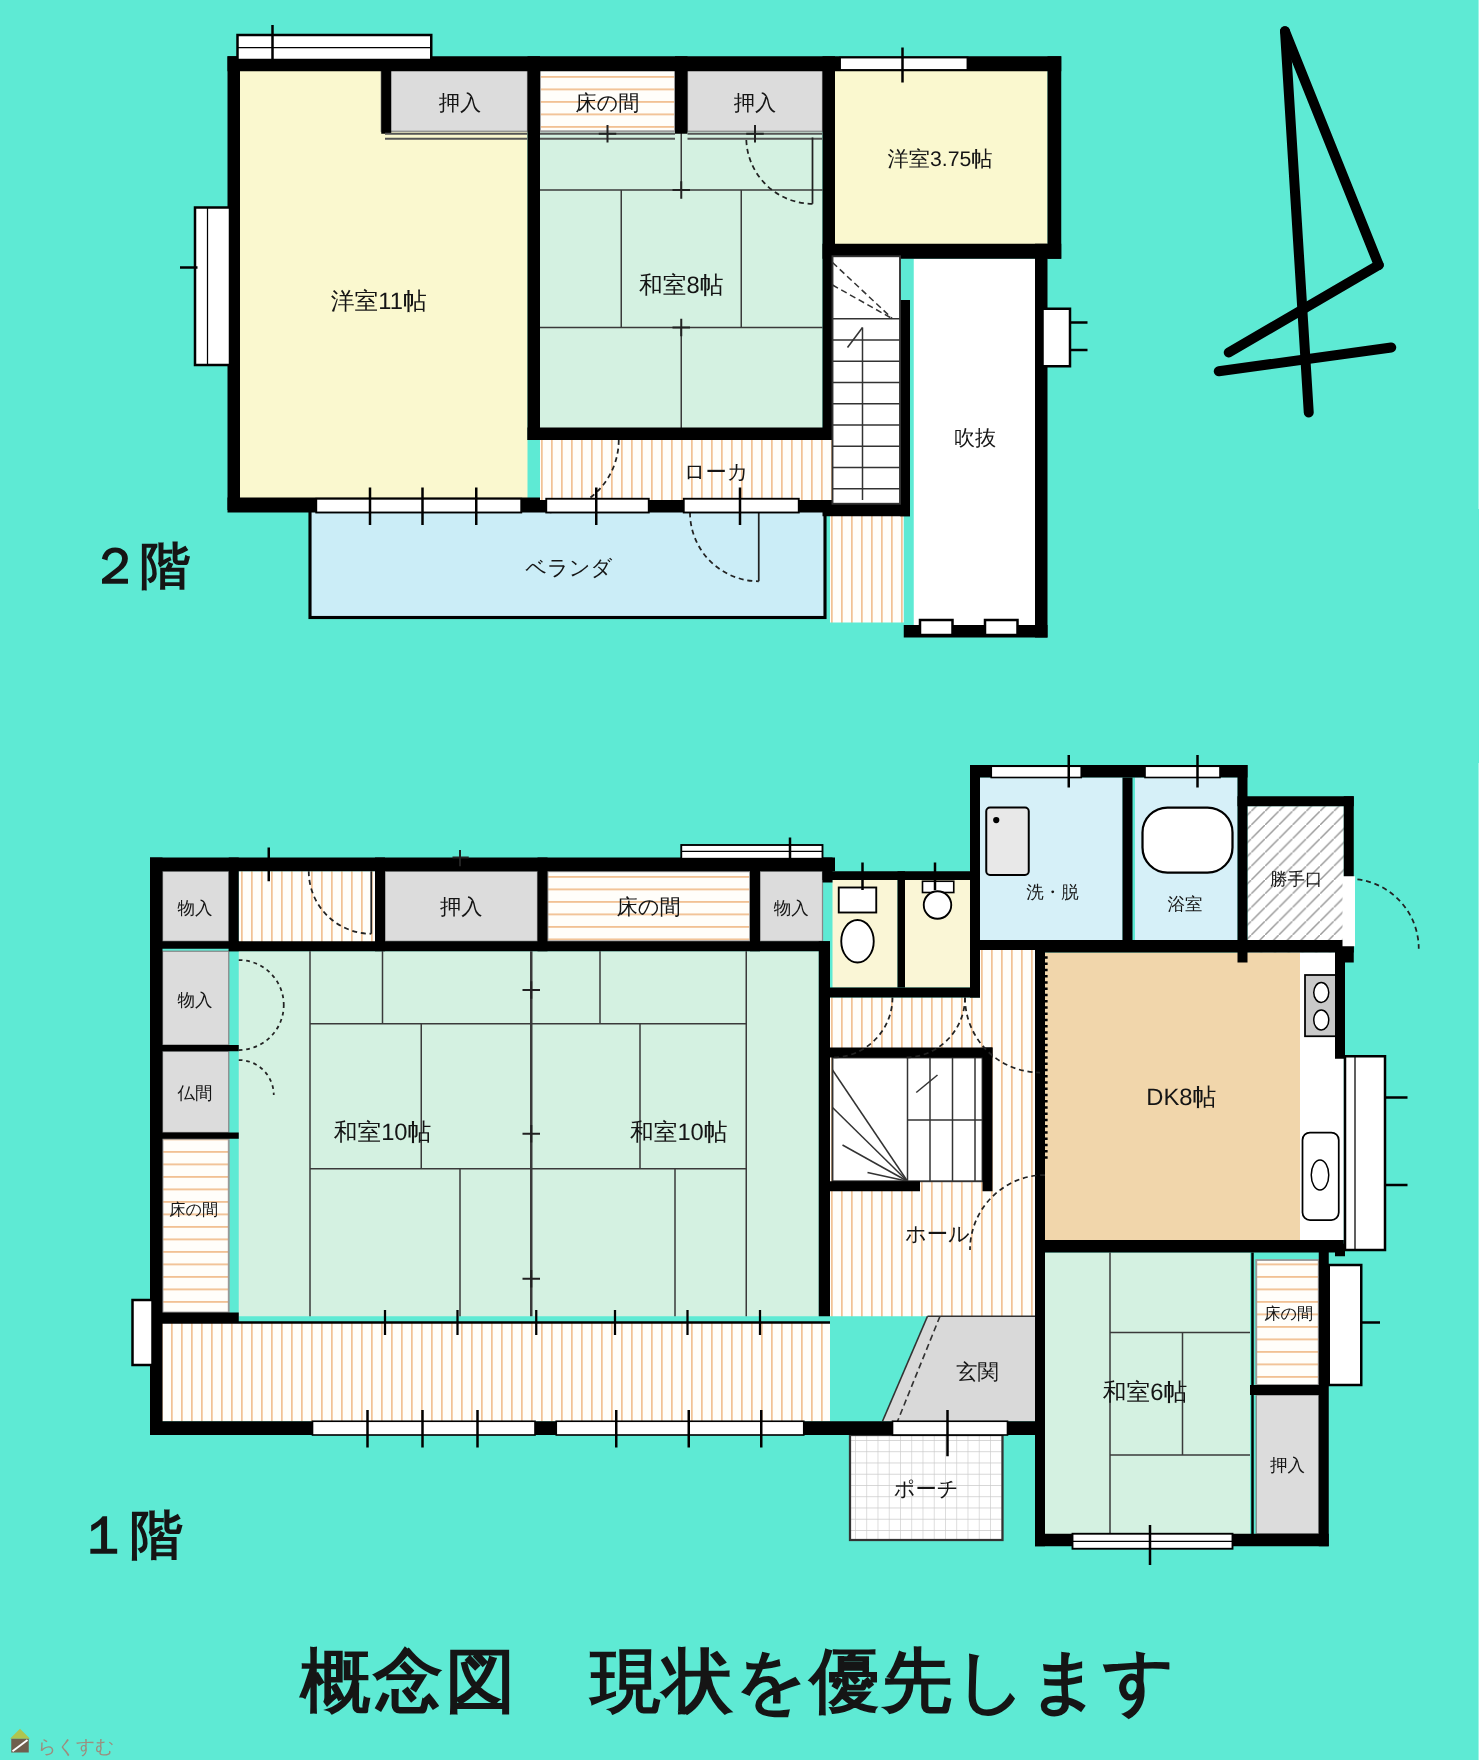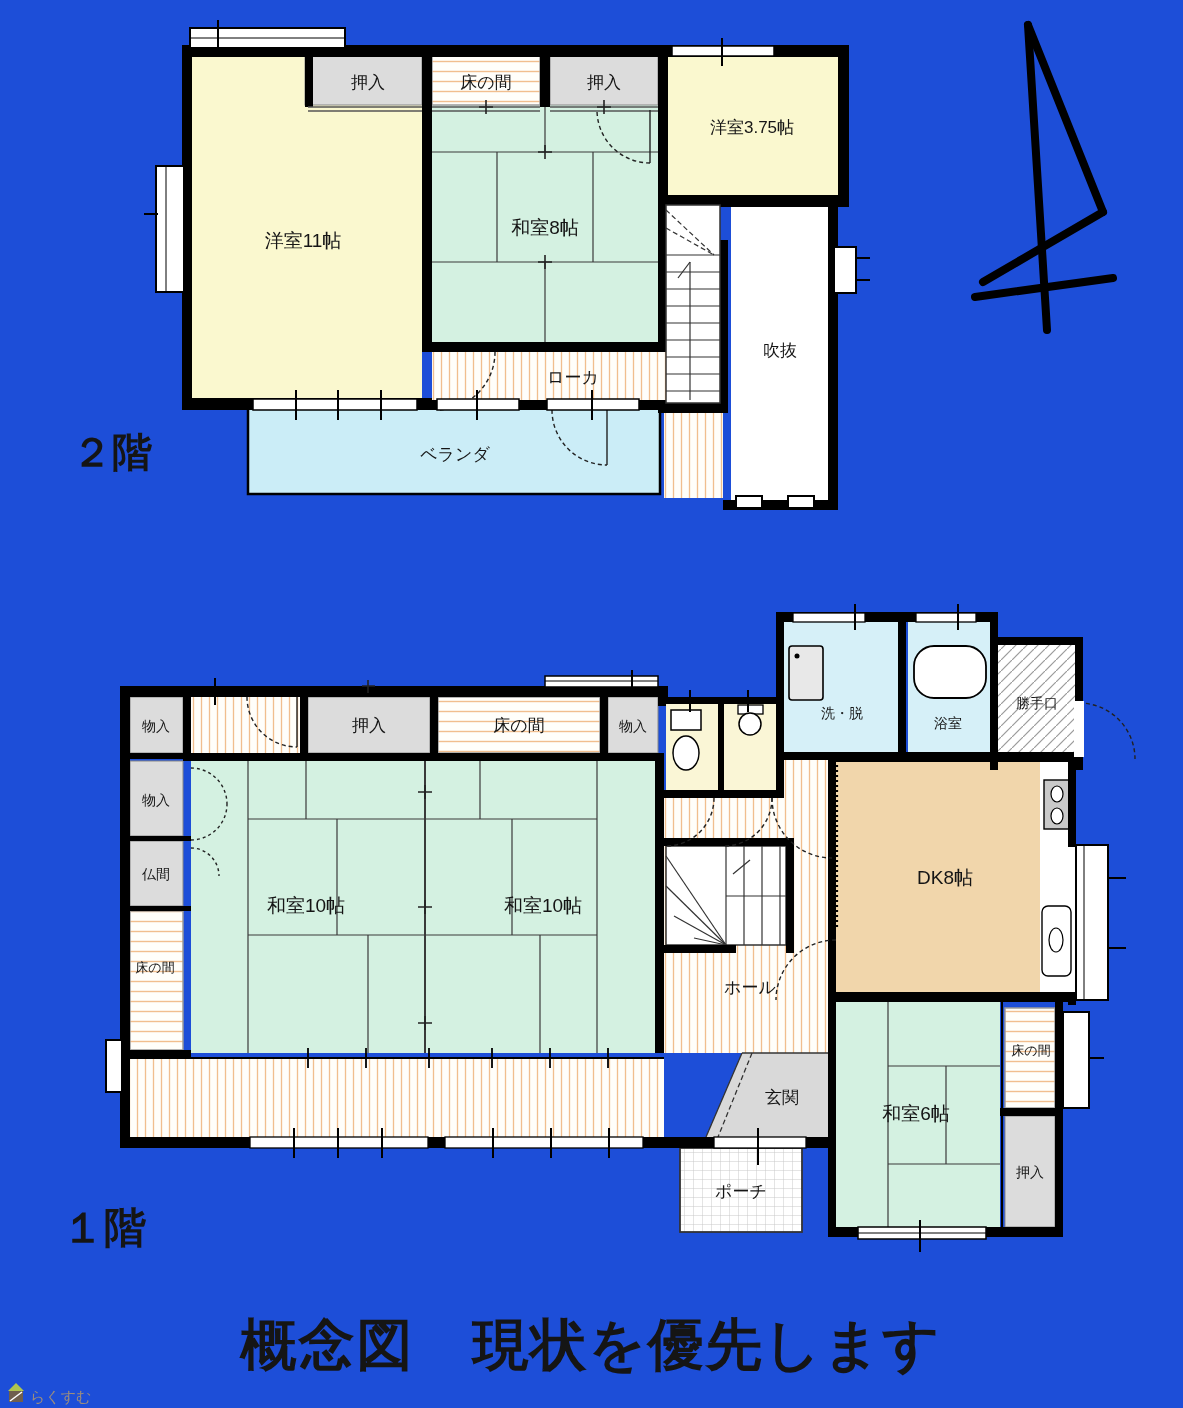--- a/index.html
+++ b/index.html
@@ -1,16 +1,16 @@
 <!DOCTYPE html>
 <html><head>
 <meta charset="utf-8">
 <style>
   html,body{margin:0;padding:0;background:#ffffff;}
-  .page{position:relative;width:1183px;height:1408px;background:#1d4ed8;overflow:hidden;}
+  .page{position:relative;width:1183px;height:1408px;background:#5eead4;overflow:hidden;}
   svg{display:block;}
   text{font-family:"Liberation Sans","DejaVu Sans",sans-serif;fill:#151515;}
   .room-label{font-size:17px;}
   .room-label-lg{font-size:19px;}
   .room-label-sm{font-size:14px;}
   .floor-label{font-size:40px;font-weight:bold;}
   .title-label{font-size:56px;font-weight:bold;letter-spacing:2px;}
   .wm-label{font-size:15px;fill:#9C8D7E;}
 </style>
 </head>

